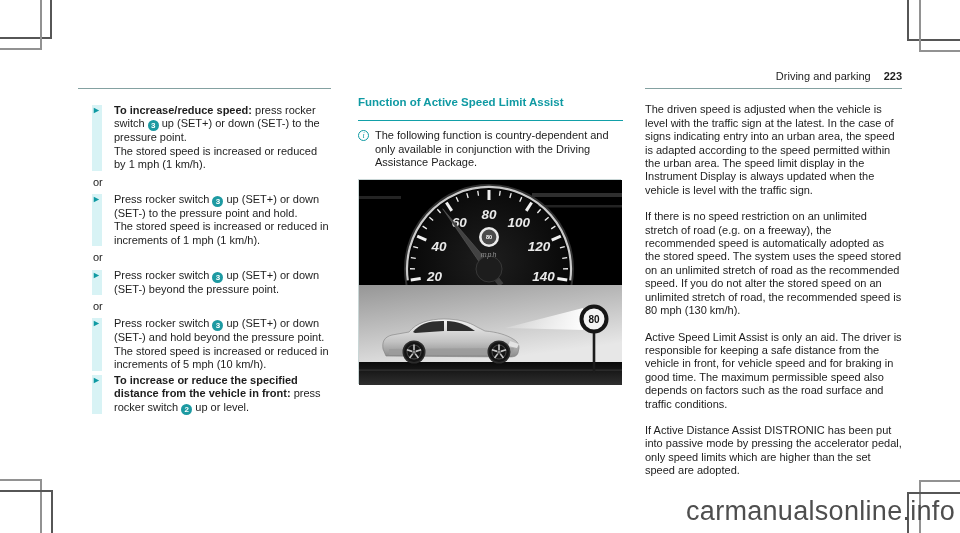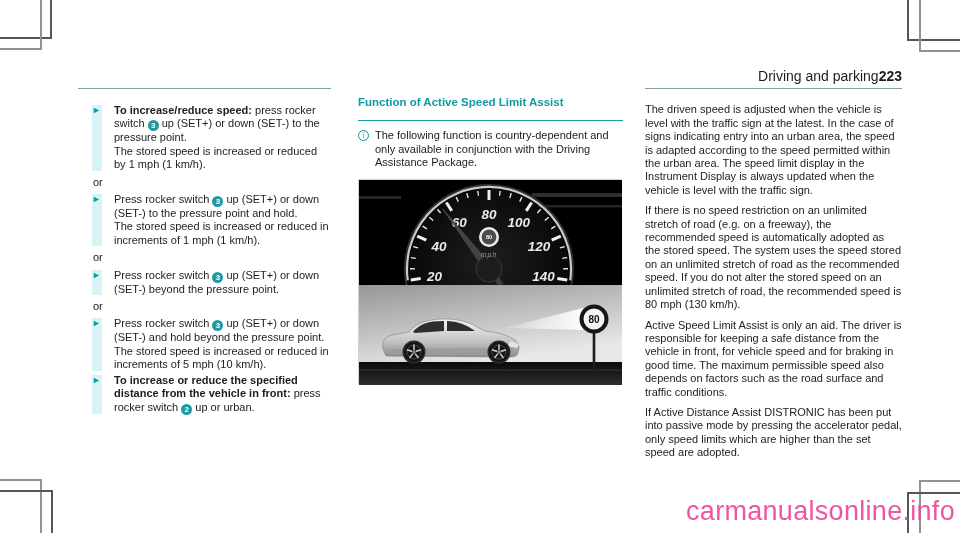--- a/index.html
+++ b/index.html
@@ -52,31 +52,31 @@
   }
   .figure {
     margin-top:9px; width:263px; height:205px;
     border:1px solid #c9d6d6; background:#000;
   }
   .caption { margin-top:14px; }
 
   
   #right-col { left:645px; top:70px; width:257px; }
   .page-header {
-    display:flex; justify-content:flex-end; align-items:flex-start; 
-    font-size:14px; padding-bottom:5px; border-bottom:1px solid #84a1a1;
+    display:flex; justify-content:flex-end; align-items:flex-start; gap:13px;
+    font-size:11px; padding-bottom:5px; border-bottom:1px solid #84a1a1;
   }
   .page-number { font-weight:bold; }
-  #right-col p { margin-top:7px; }
+  #right-col p { margin-top:13px; }
   #right-col p:first-of-type { margin-top:14px; }
 
   
   #watermark {
     position:absolute; right:5px; bottom:6px; z-index:5;
-    font-size:27px; color:#ec4899; letter-spacing:0.3px; opacity:0.92;
+    font-size:27px; color:#404040; letter-spacing:0.3px; opacity:0.92;
   }
 
   
   .dial-num { fill:#eaeaea; font-size:13.5px; font-style:italic; font-weight:bold;
               text-anchor:middle; font-family:"Liberation Sans",sans-serif; }
   .dial-unit { fill:#939393; font-size:7px; font-style:italic; letter-spacing:1px;
                text-anchor:middle; font-family:"Liberation Sans",sans-serif; }
   .mini-sign-num { fill:#ffffff; font-size:5.5px; font-weight:bold; text-anchor:middle;
                    font-family:"Liberation Sans",sans-serif; }
   .road-sign-num { fill:#111111; font-size:10px; font-weight:bold; text-anchor:middle;
@@ -126,21 +126,21 @@
     <span class="stripe"></span>
     <span class="arrow">►</span>
     <div class="btext"><span>Press rocker switch </span><span class="badge">3</span><span> up (SET+) or down (SET-) and hold beyond the pressure point.</span>
       <div>The stored speed is increased or reduced in increments of 5 mph (10 km/h).</div>
     </div>
   </div>
 
   <div class="bullet">
     <span class="stripe"></span>
     <span class="arrow">►</span>
-    <div class="btext"><span class="lead">To increase or reduce the specified distance from the vehicle in front:</span><span> press rocker switch </span><span class="badge">2</span><span> up or urban.</span></div>
+    <div class="btext"><span class="lead">To increase or reduce the specified distance from the vehicle in front:</span><span> press rocker switch </span><span class="badge">2</span><span> up or level.</span></div>
   </div>
 
 </div>
 
 <div class="col" id="mid-col">
   <div class="mid-heading">Function of Active Speed Limit Assist</div>
 
   <div class="note">
     <span class="note-icon">i</span>
     <span>The following function is country-dependent and only available in conjunction with the Driving Assistance Package.</span>

